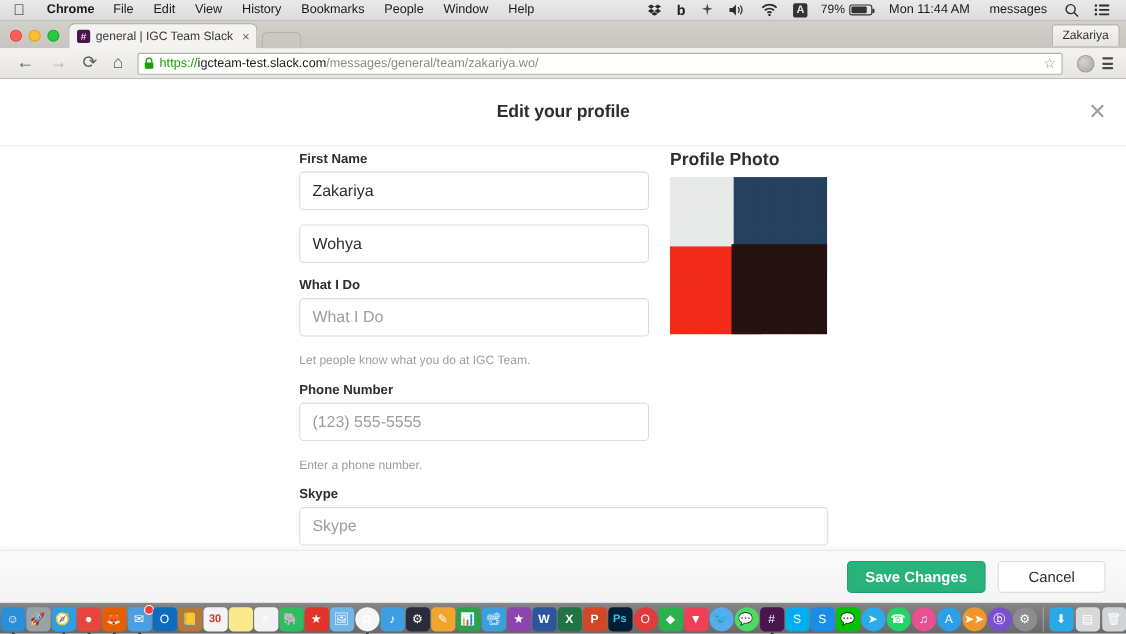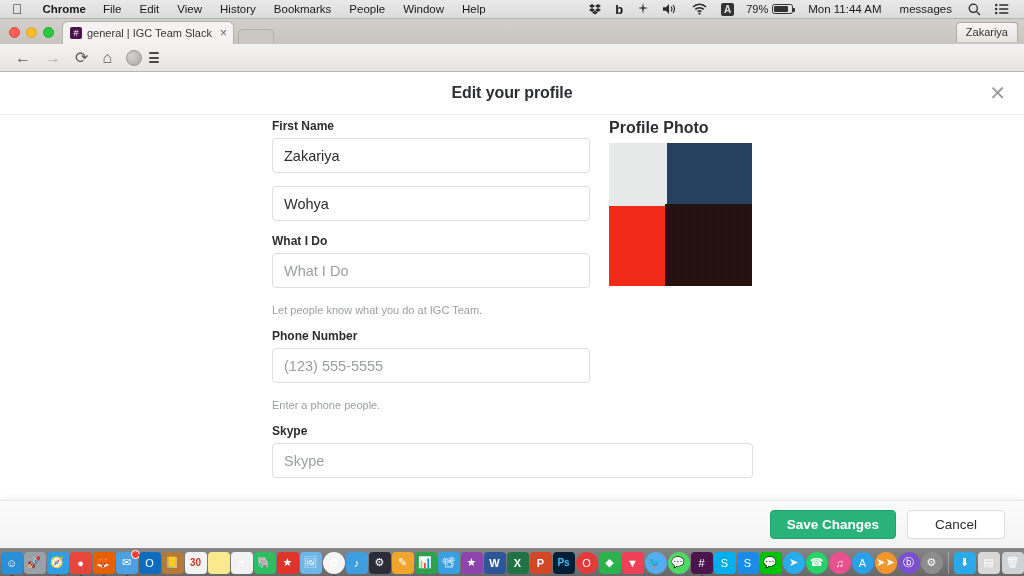--- a/index.html
+++ b/index.html
@@ -102,21 +102,21 @@
   }
   .hamburger { width: 14px; display:flex; flex-direction:column; gap:2.5px; padding-right:4px; }
   .hamburger i { display:block; height: 2px; background:#4a4a4a; border-radius:1px; }
 
   
   .page {
     position: absolute; top: 72px; left: 0; width: 1024px; height: 476px;
     background: #ffffff; overflow: hidden;
   }
   .modal-header {
-    position: relative; height: 43px; border-bottom: 1px solid #eceded;
+    position: relative; height: 61px; border-bottom: 1px solid #eceded;
     display: flex; align-items: center; justify-content: center;
   }
   .modal-title { font-size: 16px; font-weight: bold; color: #2c2d30; letter-spacing: -0.1px; }
   .modal-close {
     position: absolute; right: 18px; top: 50%; transform: translateY(-50%);
     color: #9b9ea1; font-size: 20px; font-weight: 300; line-height: 1; cursor: pointer;
   }
 
   .modal-body { position: relative; padding: 32px 0 0 0; height: 433px; }
   .form-col { position: absolute; left: 272px; top: 70px; width: 318px; }
@@ -284,20 +284,32 @@
   </div>
   <div class="tab-new"></div>
   <div class="profile-chip">Zakariya</div>
 </div>
 
 <div class="chrome-toolbar">
   <span class="navbtn">←</span>
   <span class="navbtn dim">→</span>
   <span class="navbtn">⟳</span>
   <span class="navbtn">⌂</span>
+  <div class="urlbar">
+    <span class="lock">
+      <svg width="9" height="11" viewBox="0 0 9 11">
+          <path d="M2 5 V3.2 A2.5 2.5 0 0 1 7 3.2 V5" stroke="#1aa000" stroke-width="1.2" fill="none"></path>
+          <rect x="0.6" y="4.8" width="7.8" height="5.8" rx="1" fill="#1aa000"></rect>
+        </svg>
+    </span>
+    <span class="u-scheme">https://</span>
+    <span class="u-host">igcteam-test.slack.com</span>
+    <span class="u-path">/messages/general/team/zakariya.wo/</span>
+    <span class="star">☆</span>
+  </div>
   <span class="ext-ico"></span>
   <span class="hamburger">
       <i></i>
       <i></i>
       <i></i>
     </span>
 </div>
 
 <div class="page">
 
@@ -321,21 +333,21 @@
 
       <div class="fld-group">
         <label class="fld-label">What I Do</label>
         <input class="fld-input" type="text" placeholder="What I Do" style="">
         <span class="fld-hint">Let people know what you do at IGC Team.</span>
       </div>
 
       <div class="fld-group">
         <label class="fld-label">Phone Number</label>
         <input class="fld-input" type="text" placeholder="(123) 555-5555" style="">
-        <span class="fld-hint">Enter a phone people.</span>
+        <span class="fld-hint">Enter a phone number.</span>
       </div>
 
       <div class="fld-group" style="width:481px;">
         <label class="fld-label">Skype</label>
         <input class="fld-input" type="text" placeholder="Skype" style="">
       </div>
 
     </div>
 
     <div class="photo-col" style="top:4px;">

